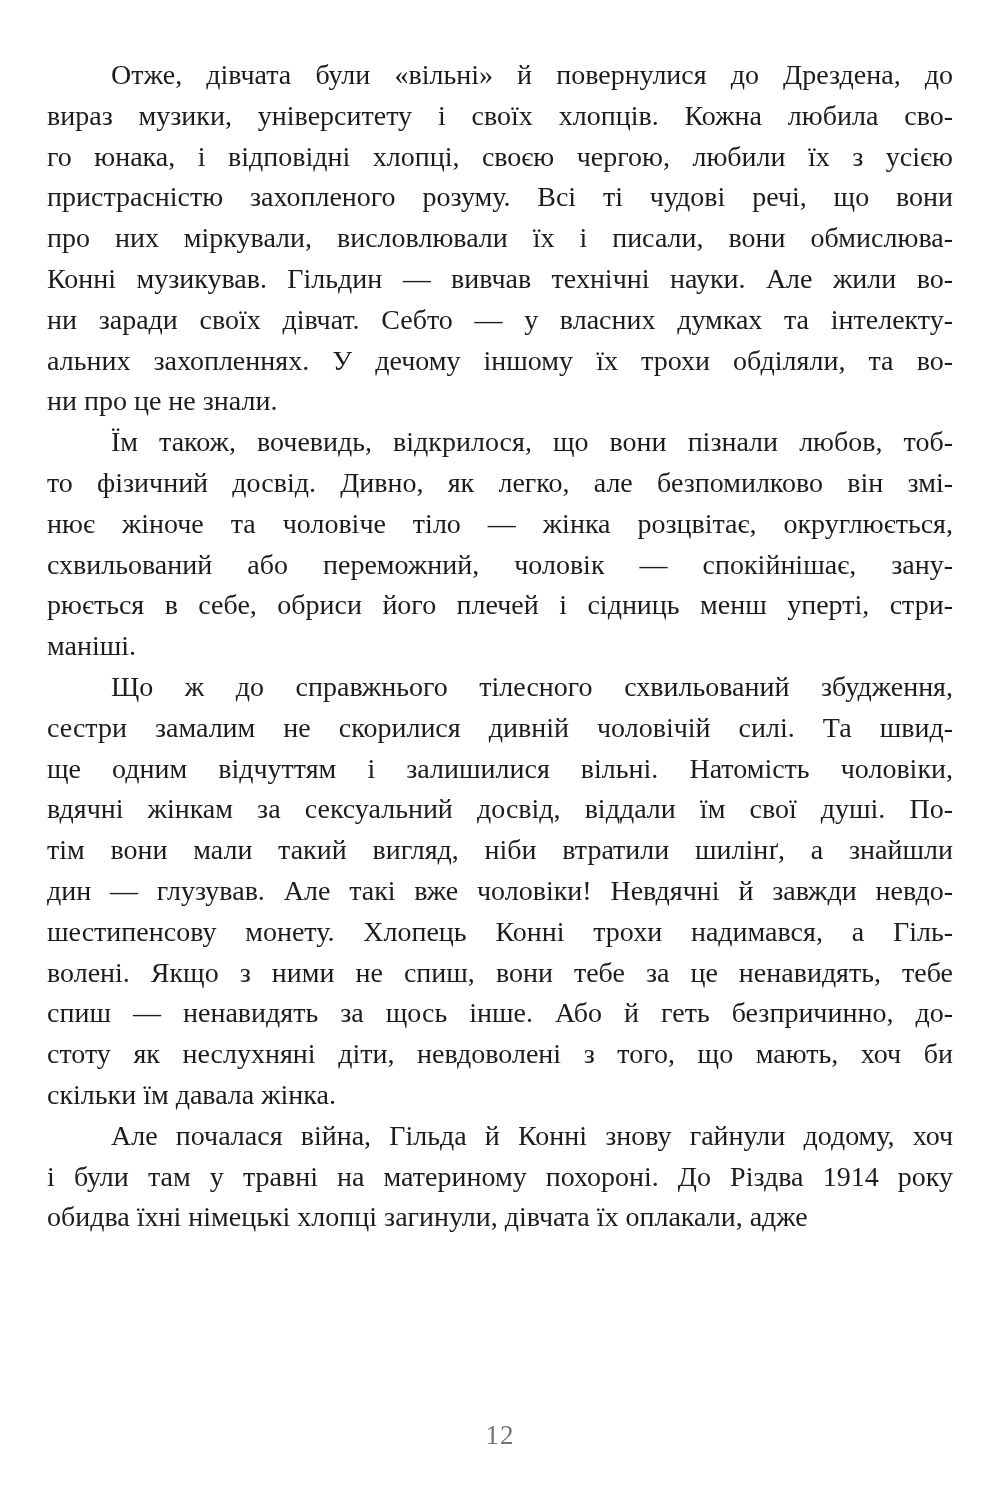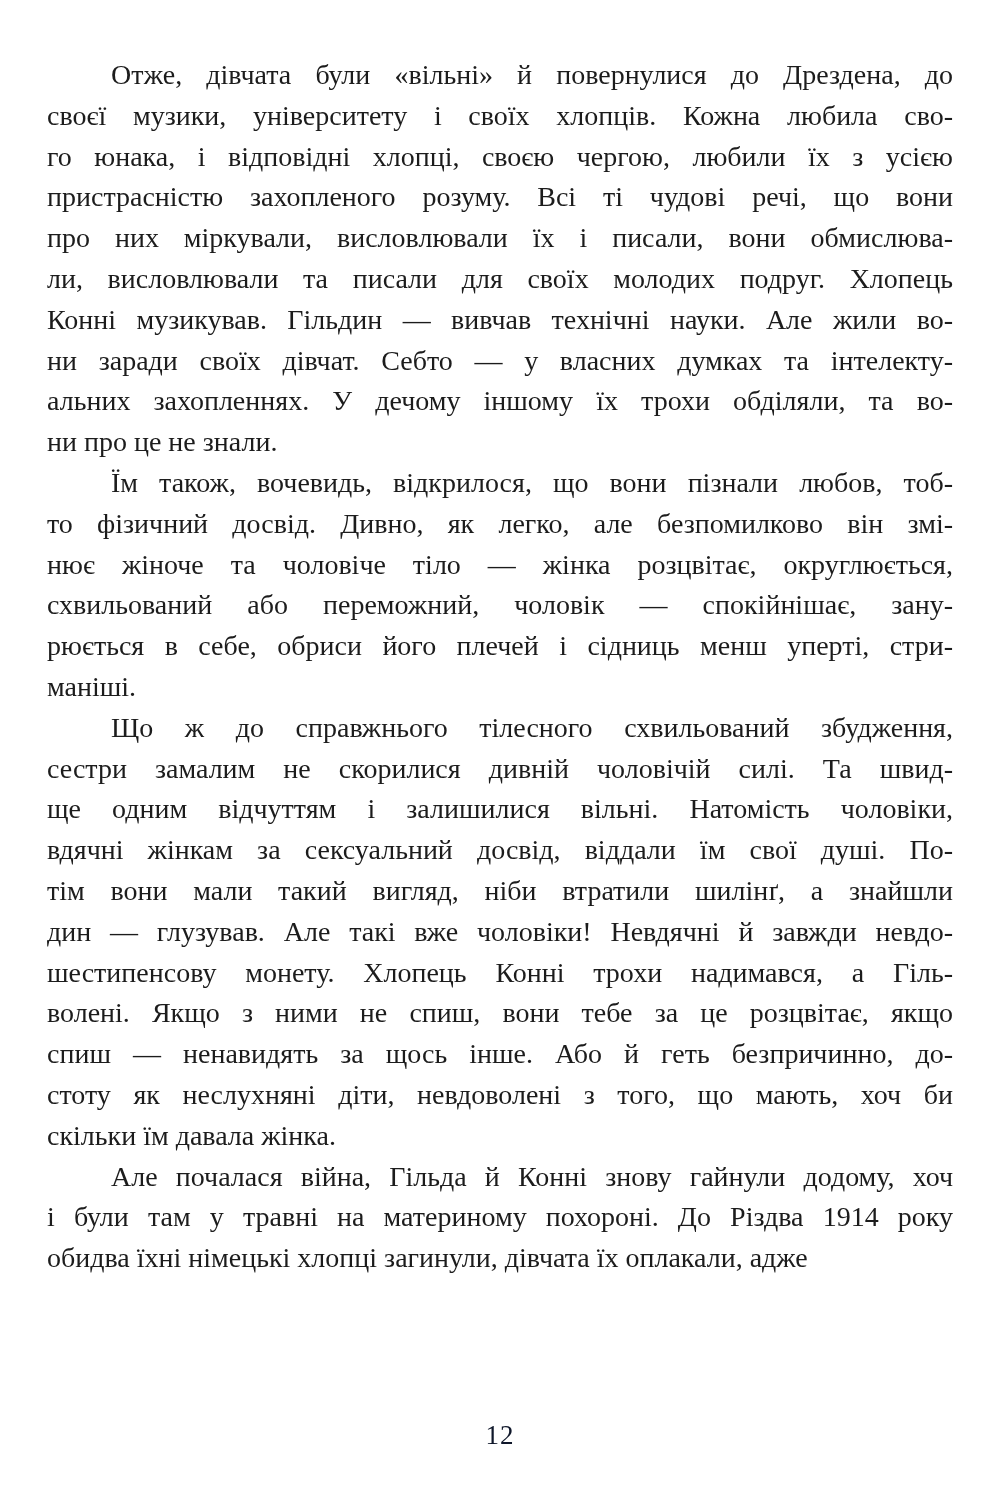--- a/index.html
+++ b/index.html
@@ -38,52 +38,51 @@
     text-align-last: left;
   }
   .page-number {
     position: absolute;
     top: 1420px;
     left: 47px;
     right: 47px;
     text-align: center;
     font-size: 27px;
     letter-spacing: 1px;
-    color: #0f172a;
+    color: #737373;
   }
 </style>
 </head>
 <body>
 
 <div class="book-page">
   <div class="text-block">
       <div class="line first">Отже, дівчата були «вільні» й повернулися до Дрездена, до</div>
-      <div class="line">своєї музики, університету і своїх хлопців. Кожна любила сво-</div>
+      <div class="line">вираз музики, університету і своїх хлопців. Кожна любила сво-</div>
       <div class="line">го юнака, і відповідні хлопці, своєю чергою, любили їх з усією</div>
       <div class="line">пристрасністю захопленого розуму. Всі ті чудові речі, що вони</div>
       <div class="line">про них міркували, висловлювали їх і писали, вони обмислюва-</div>
-      <div class="line">ли, висловлювали та писали для своїх молодих подруг. Хлопець</div>
       <div class="line">Конні музикував. Гільдин — вивчав технічні науки. Але жили во-</div>
       <div class="line">ни заради своїх дівчат. Себто — у власних думках та інтелекту-</div>
       <div class="line">альних захопленнях. У дечому іншому їх трохи обділяли, та во-</div>
       <div class="line last">ни про це не знали.</div>
       <div class="line first">Їм також, вочевидь, відкрилося, що вони пізнали любов, тоб-</div>
       <div class="line">то фізичний досвід. Дивно, як легко, але безпомилково він змі-</div>
       <div class="line">нює жіноче та чоловіче тіло — жінка розцвітає, округлюється,</div>
       <div class="line">схвильований або переможний, чоловік — спокійнішає, зану-</div>
       <div class="line">рюється в себе, обриси його плечей і сідниць менш уперті, стри-</div>
       <div class="line last">маніші.</div>
       <div class="line first">Що ж до справжнього тілесного схвильований збудження,</div>
       <div class="line">сестри замалим не скорилися дивній чоловічій силі. Та швид-</div>
       <div class="line">ще одним відчуттям і залишилися вільні. Натомість чоловіки,</div>
       <div class="line">вдячні жінкам за сексуальний досвід, віддали їм свої душі. По-</div>
       <div class="line">тім вони мали такий вигляд, ніби втратили шилінґ, а знайшли</div>
       <div class="line">дин — глузував. Але такі вже чоловіки! Невдячні й завжди невдо-</div>
       <div class="line">шестипенсову монету. Хлопець Конні трохи надимався, а Гіль-</div>
-      <div class="line">волені. Якщо з ними не спиш, вони тебе за це розцвітає, якщо</div>
+      <div class="line">волені. Якщо з ними не спиш, вони тебе за це ненавидять, тебе</div>
       <div class="line">спиш — ненавидять за щось інше. Або й геть безпричинно, до-</div>
       <div class="line">стоту як неслухняні діти, невдоволені з того, що мають, хоч би</div>
       <div class="line last">скільки їм давала жінка.</div>
       <div class="line first">Але почалася війна, Гільда й Конні знову гайнули додому, хоч</div>
       <div class="line">і були там у травні на материному похороні. До Різдва 1914 року</div>
       <div class="line last">обидва їхні німецькі хлопці загинули, дівчата їх оплакали, адже</div>
     </div>
   <div class="page-number">12</div>
 </div>
 

